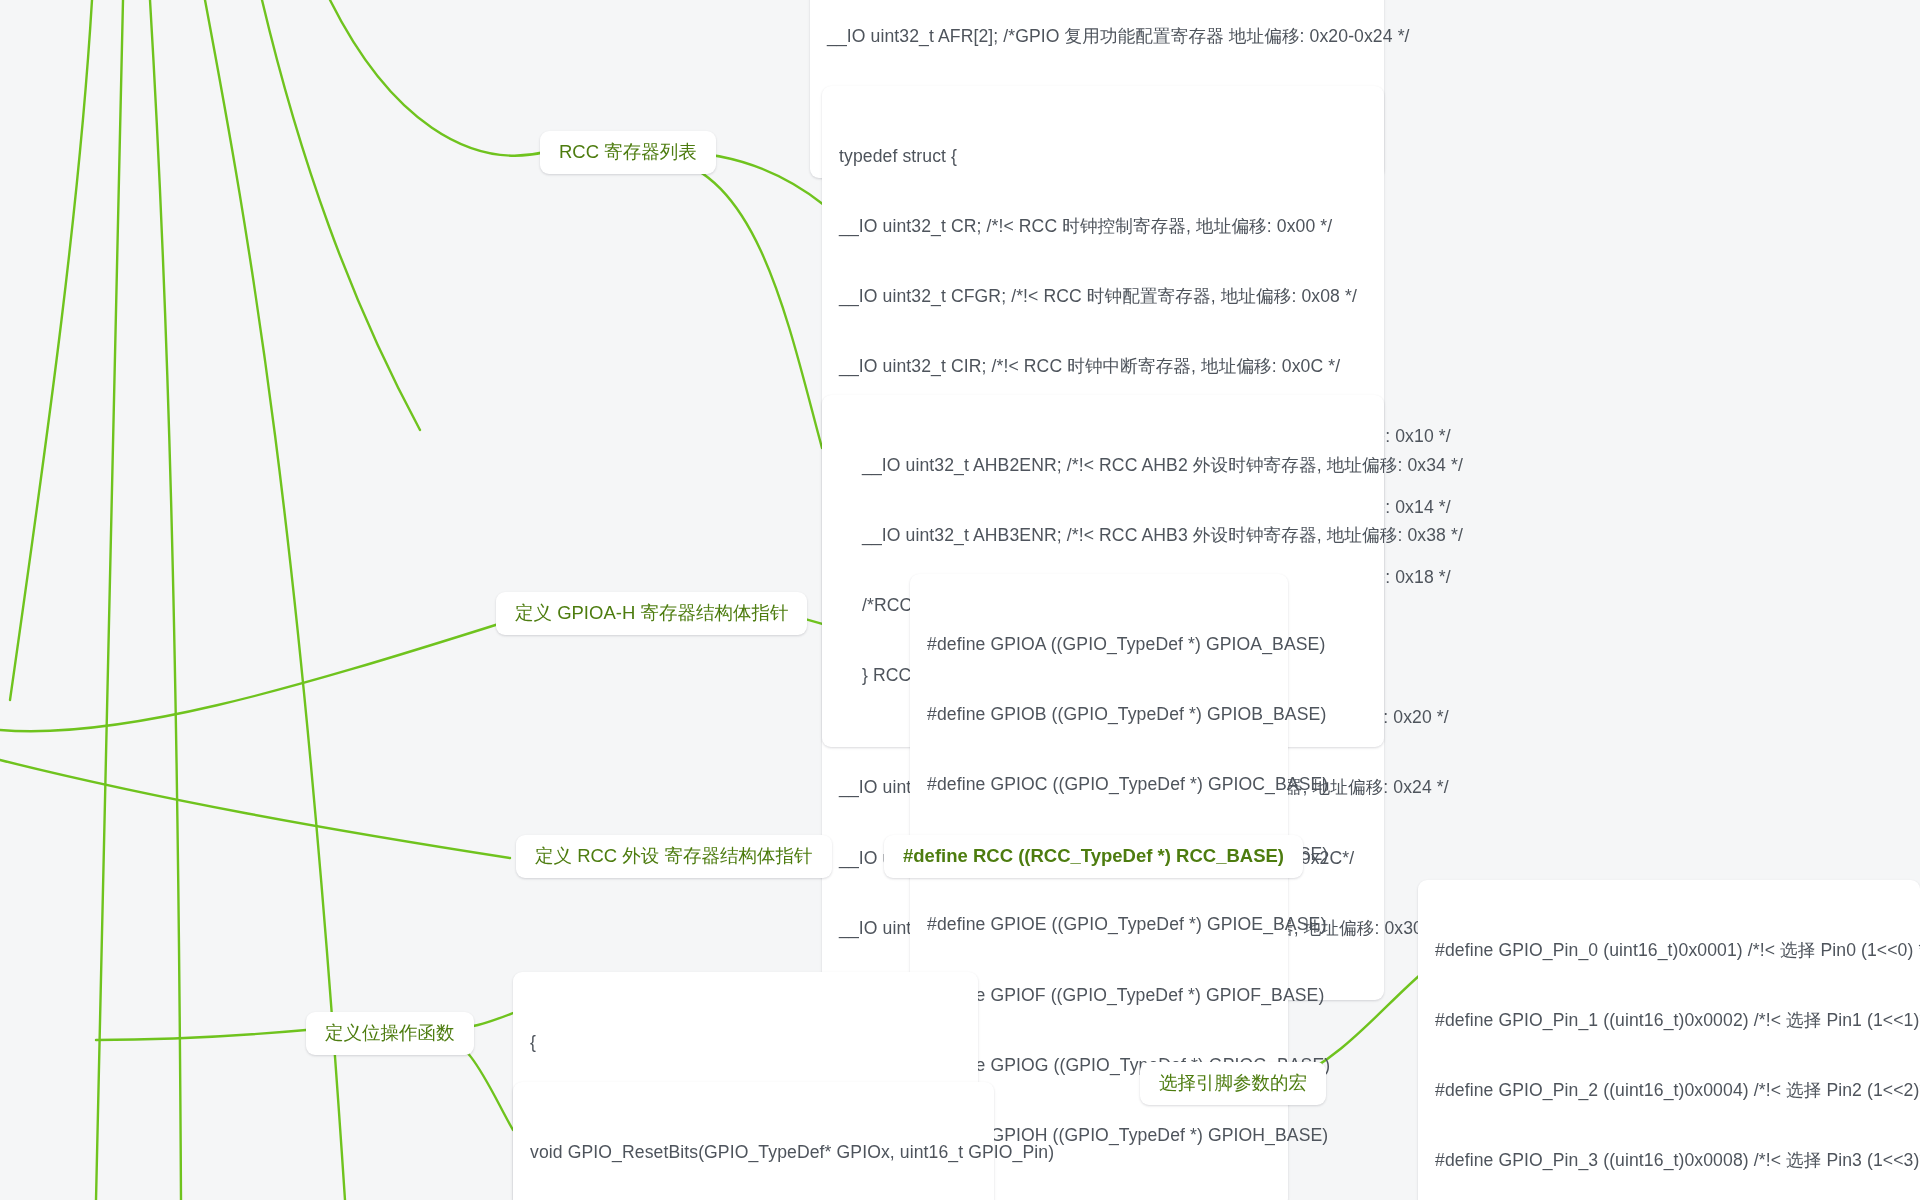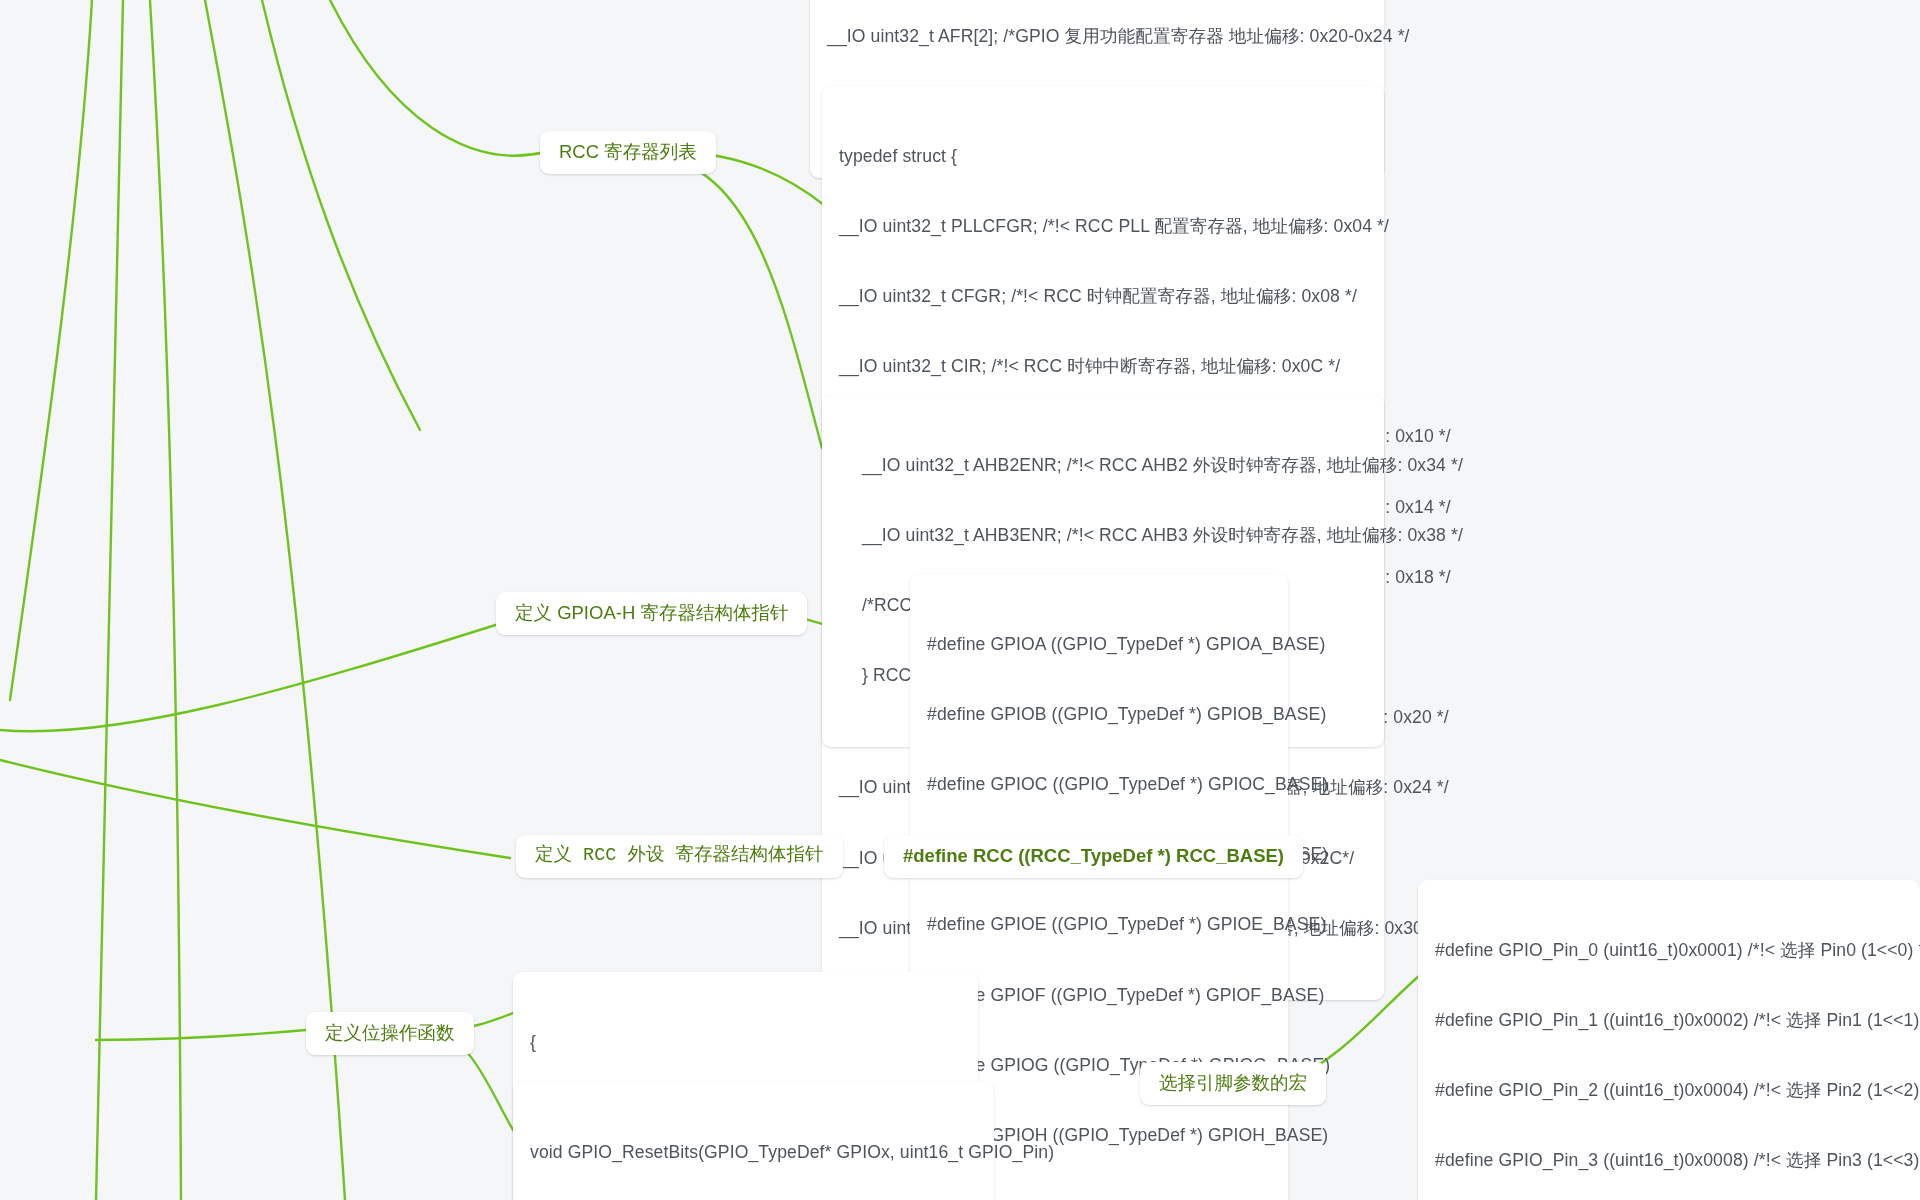--- a/index.html
+++ b/index.html
@@ -76,21 +76,21 @@
     <span class="ln">__IO uint32_t AFR[2]; /*GPIO 复用功能配置寄存器 地址偏移: 0x20-0x24 */</span>
     <span class="ln">} GPIO_TypeDef;</span>
   </div>
 
   <div class="node topic" style="left:540px;top:131px;">
     <span>RCC 寄存器列表</span>
   </div>
 
   <div class="node code" style="left:822px;top:86px;width:562px;">
     <span class="ln">typedef struct {</span>
-    <span class="ln">__IO uint32_t PLLCFGR; /*!&lt; RCC PLL 配置寄存器, 地址偏移: 0x04 */</span>
+    <span class="ln">__IO uint32_t CR; /*!&lt; RCC 时钟控制寄存器, 地址偏移: 0x00 */</span>
     <span class="ln">__IO uint32_t CFGR; /*!&lt; RCC 时钟配置寄存器, 地址偏移: 0x08 */</span>
     <span class="ln">__IO uint32_t CIR; /*!&lt; RCC 时钟中断寄存器, 地址偏移: 0x0C */</span>
     <span class="ln">__IO uint32_t AHB1RSTR; /*!&lt; RCC AHB1 外设复位寄存器, 地址偏移: 0x10 */</span>
     <span class="ln">__IO uint32_t AHB2RSTR; /*!&lt; RCC AHB2 外设复位寄存器, 地址偏移: 0x14 */</span>
     <span class="ln">__IO uint32_t AHB3RSTR; /*!&lt; RCC AHB3 外设复位寄存器, 地址偏移: 0x18 */</span>
     <span class="ln">__IO uint32_t RESERVED0; /*!&lt; 保留, 地址偏移:   0x1C */</span>
     <span class="ln">__IO uint32_t APB1RSTR; /*!&lt; RCC APB1 外设复位寄存器, 地址偏移: 0x20 */</span>
     <span class="ln">__IO uint32_t APB2RSTR; /*!&lt; RCC APB2 外设复位寄存器, 地址偏移: 0x24 */</span>
     <span class="ln">__IO uint32_t RESERVED1[2]; /*!&lt; 保留, 地址偏移:   0x28-0x2C*/</span>
     <span class="ln">__IO uint32_t AHB1ENR; /*!&lt; RCC AHB1 外设时钟寄存器, 地址偏移: 0x30 */</span>
@@ -111,21 +111,21 @@
     <span class="ln">#define GPIOA ((GPIO_TypeDef *) GPIOA_BASE)</span>
     <span class="ln">#define GPIOB ((GPIO_TypeDef *) GPIOB_BASE)</span>
     <span class="ln">#define GPIOC ((GPIO_TypeDef *) GPIOC_BASE)</span>
     <span class="ln">#define GPIOD ((GPIO_TypeDef *) GPIOD_BASE)</span>
     <span class="ln">#define GPIOE ((GPIO_TypeDef *) GPIOE_BASE)</span>
     <span class="ln">#define GPIOF ((GPIO_TypeDef *) GPIOF_BASE)</span>
     <span class="ln">#define GPIOG ((GPIO_TypeDef *) GPIOG_BASE)</span>
     <span class="ln">#define GPIOH ((GPIO_TypeDef *) GPIOH_BASE)</span>
   </div>
 
-  <div class="node topic" style="left:516px;top:835px;font-family:Liberation Mono, monospace;">
+  <div class="node topic" style="left:516px;top:835px;">
     <span>定义 RCC 外设 寄存器结构体指针</span>
   </div>
 
   <div class="node topic" style="left:884px;top:835px;font-weight:bold;">
     <span>#define RCC ((RCC_TypeDef *) RCC_BASE)</span>
   </div>
 
   <div class="node topic" style="left:306px;top:1012px;">
     <span>定义位操作函数</span>
   </div>

